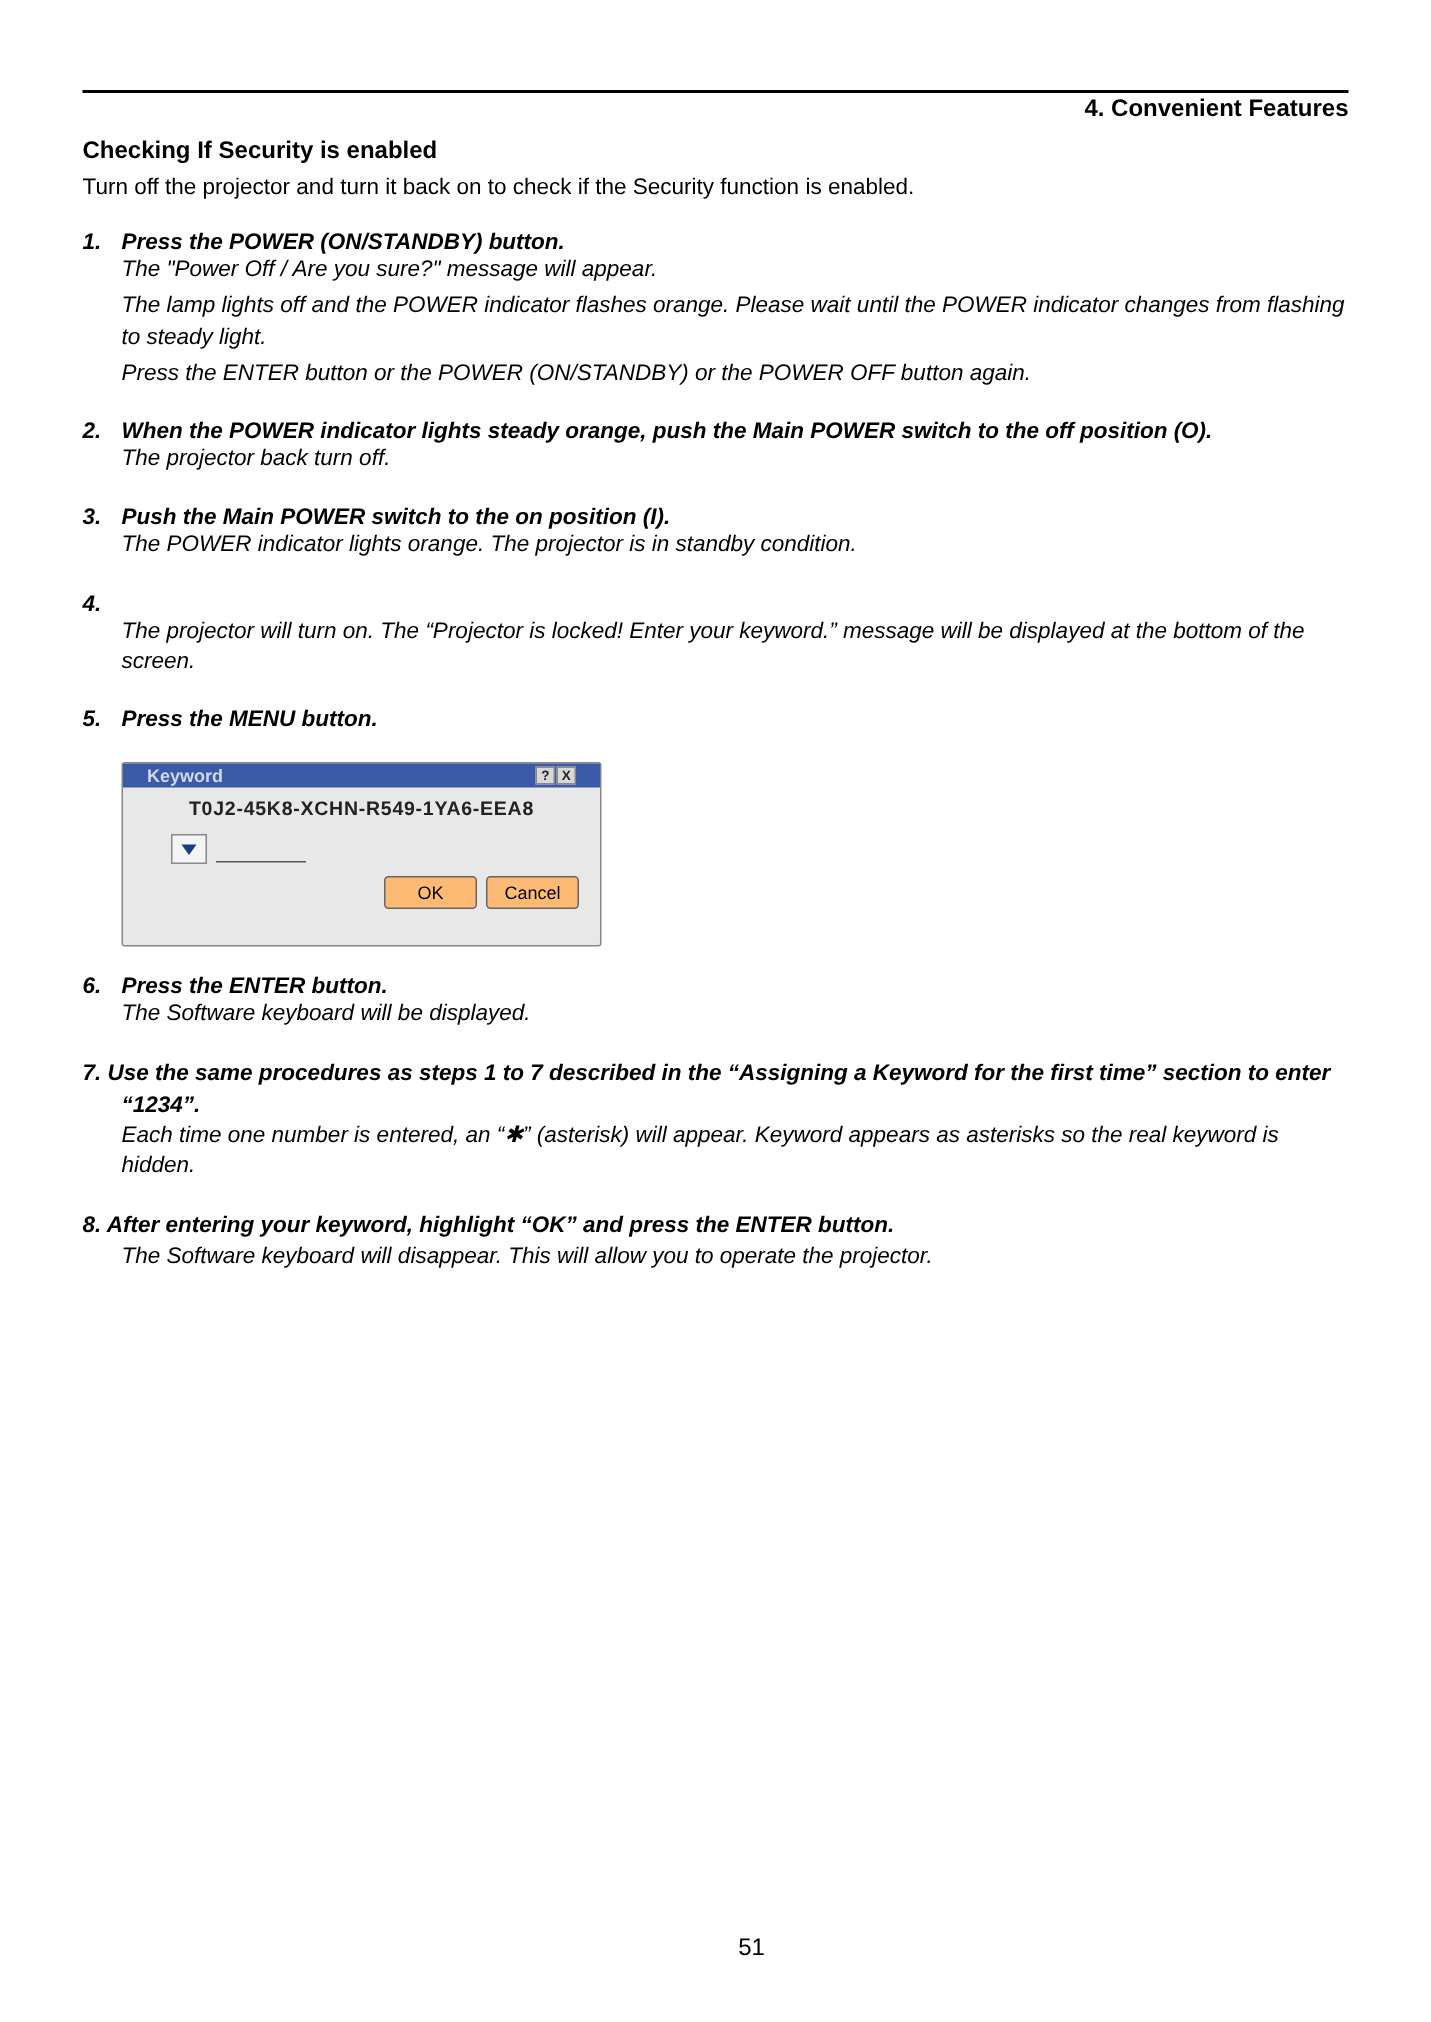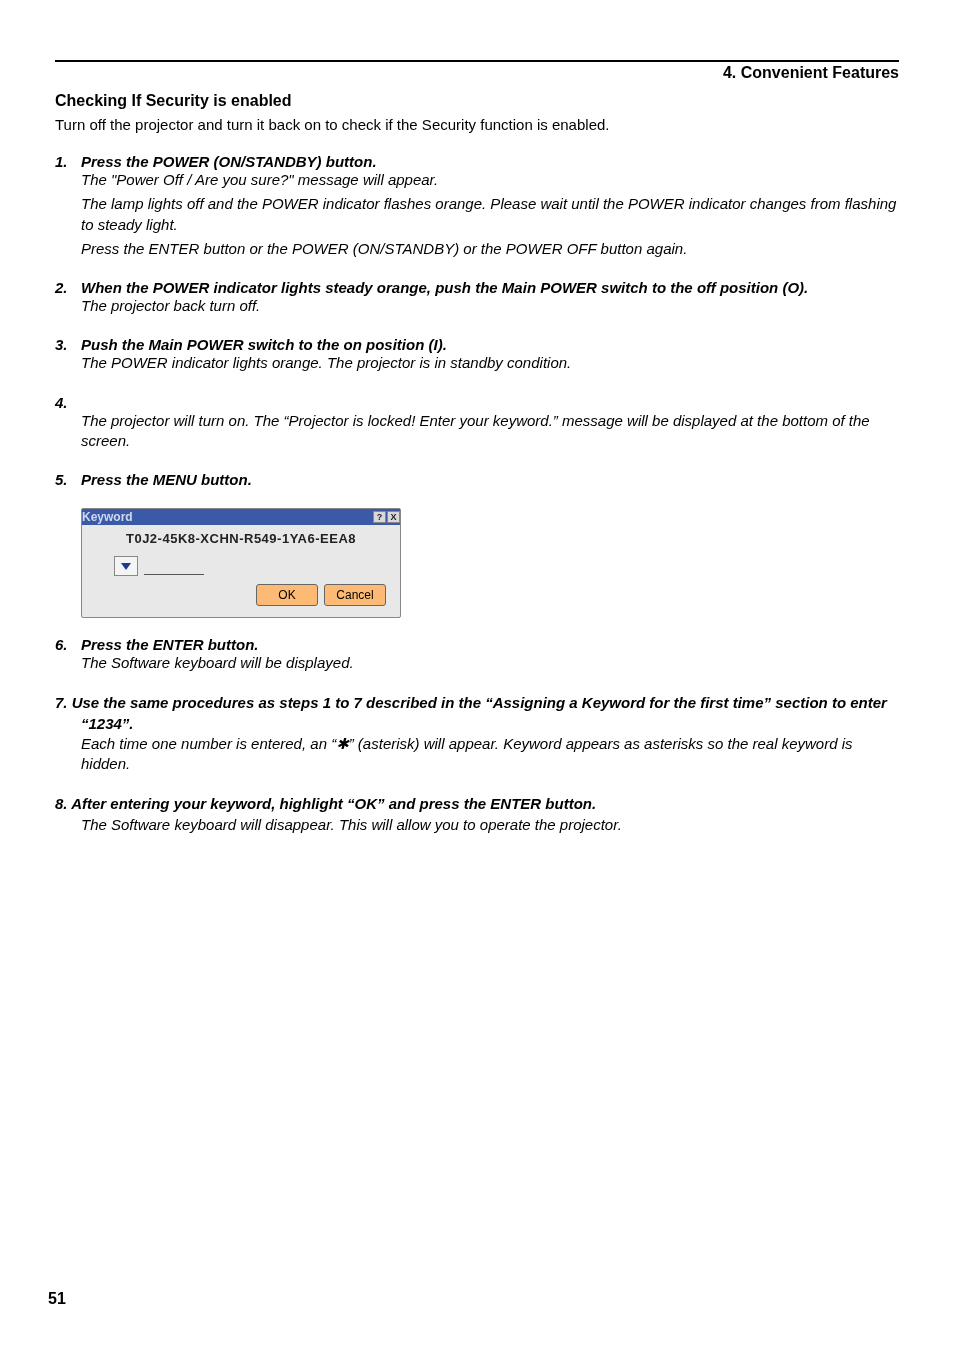--- a/index.html
+++ b/index.html
@@ -68,21 +68,21 @@
     border: 1px solid #888;
     background: #e8e8e8;
     font-family: Tahoma, Arial, sans-serif;
     font-size: 13px;
     border-radius: 2px;
   }
   .dialog-titlebar {
     background: #3a5aa8;
     color: #cfd8ee;
     font-weight: bold;
-    padding: 1px 0;
+    padding: 1px 16px;
     display: flex;
     justify-content: space-between;
     align-items: center;
     font-size: 12px;
   }
   .dialog-titlebar .controls {
     display: flex;
     gap: 1px;
   }
   .dialog-titlebar .ctrl {
@@ -90,21 +90,21 @@
     height: 12px;
     background: #d8d8d8;
     border: 1px solid #888;
     font-size: 9px;
     line-height: 10px;
     text-align: center;
     color: #222;
     font-weight: bold;
   }
   .dialog-body {
-    padding: 6px 10px 11px 10px;
+    padding: 6px 10px 24px 10px;
   }
   .serial {
     text-align: center;
     color: #222;
     font-weight: bold;
     letter-spacing: 0.5px;
     margin-bottom: 10px;
     font-size: 13px;
   }
   .input-row {
@@ -146,22 +146,23 @@
     font-size: 12px;
     display: flex;
     align-items: center;
     justify-content: center;
   }
   .page-number {
     position: absolute;
     bottom: 40px;
     left: 0;
     width: 100%;
+    text-align: center;
     font-size: 16px;
-    font-weight: bold;
+    font-weight: normal;
     padding-left: 48px;
   }
 </style>
 </head>
 <body>
 
 <div class="page">
   <hr class="top-rule">
   <div class="section-header">4. Convenient Features</div>
 

